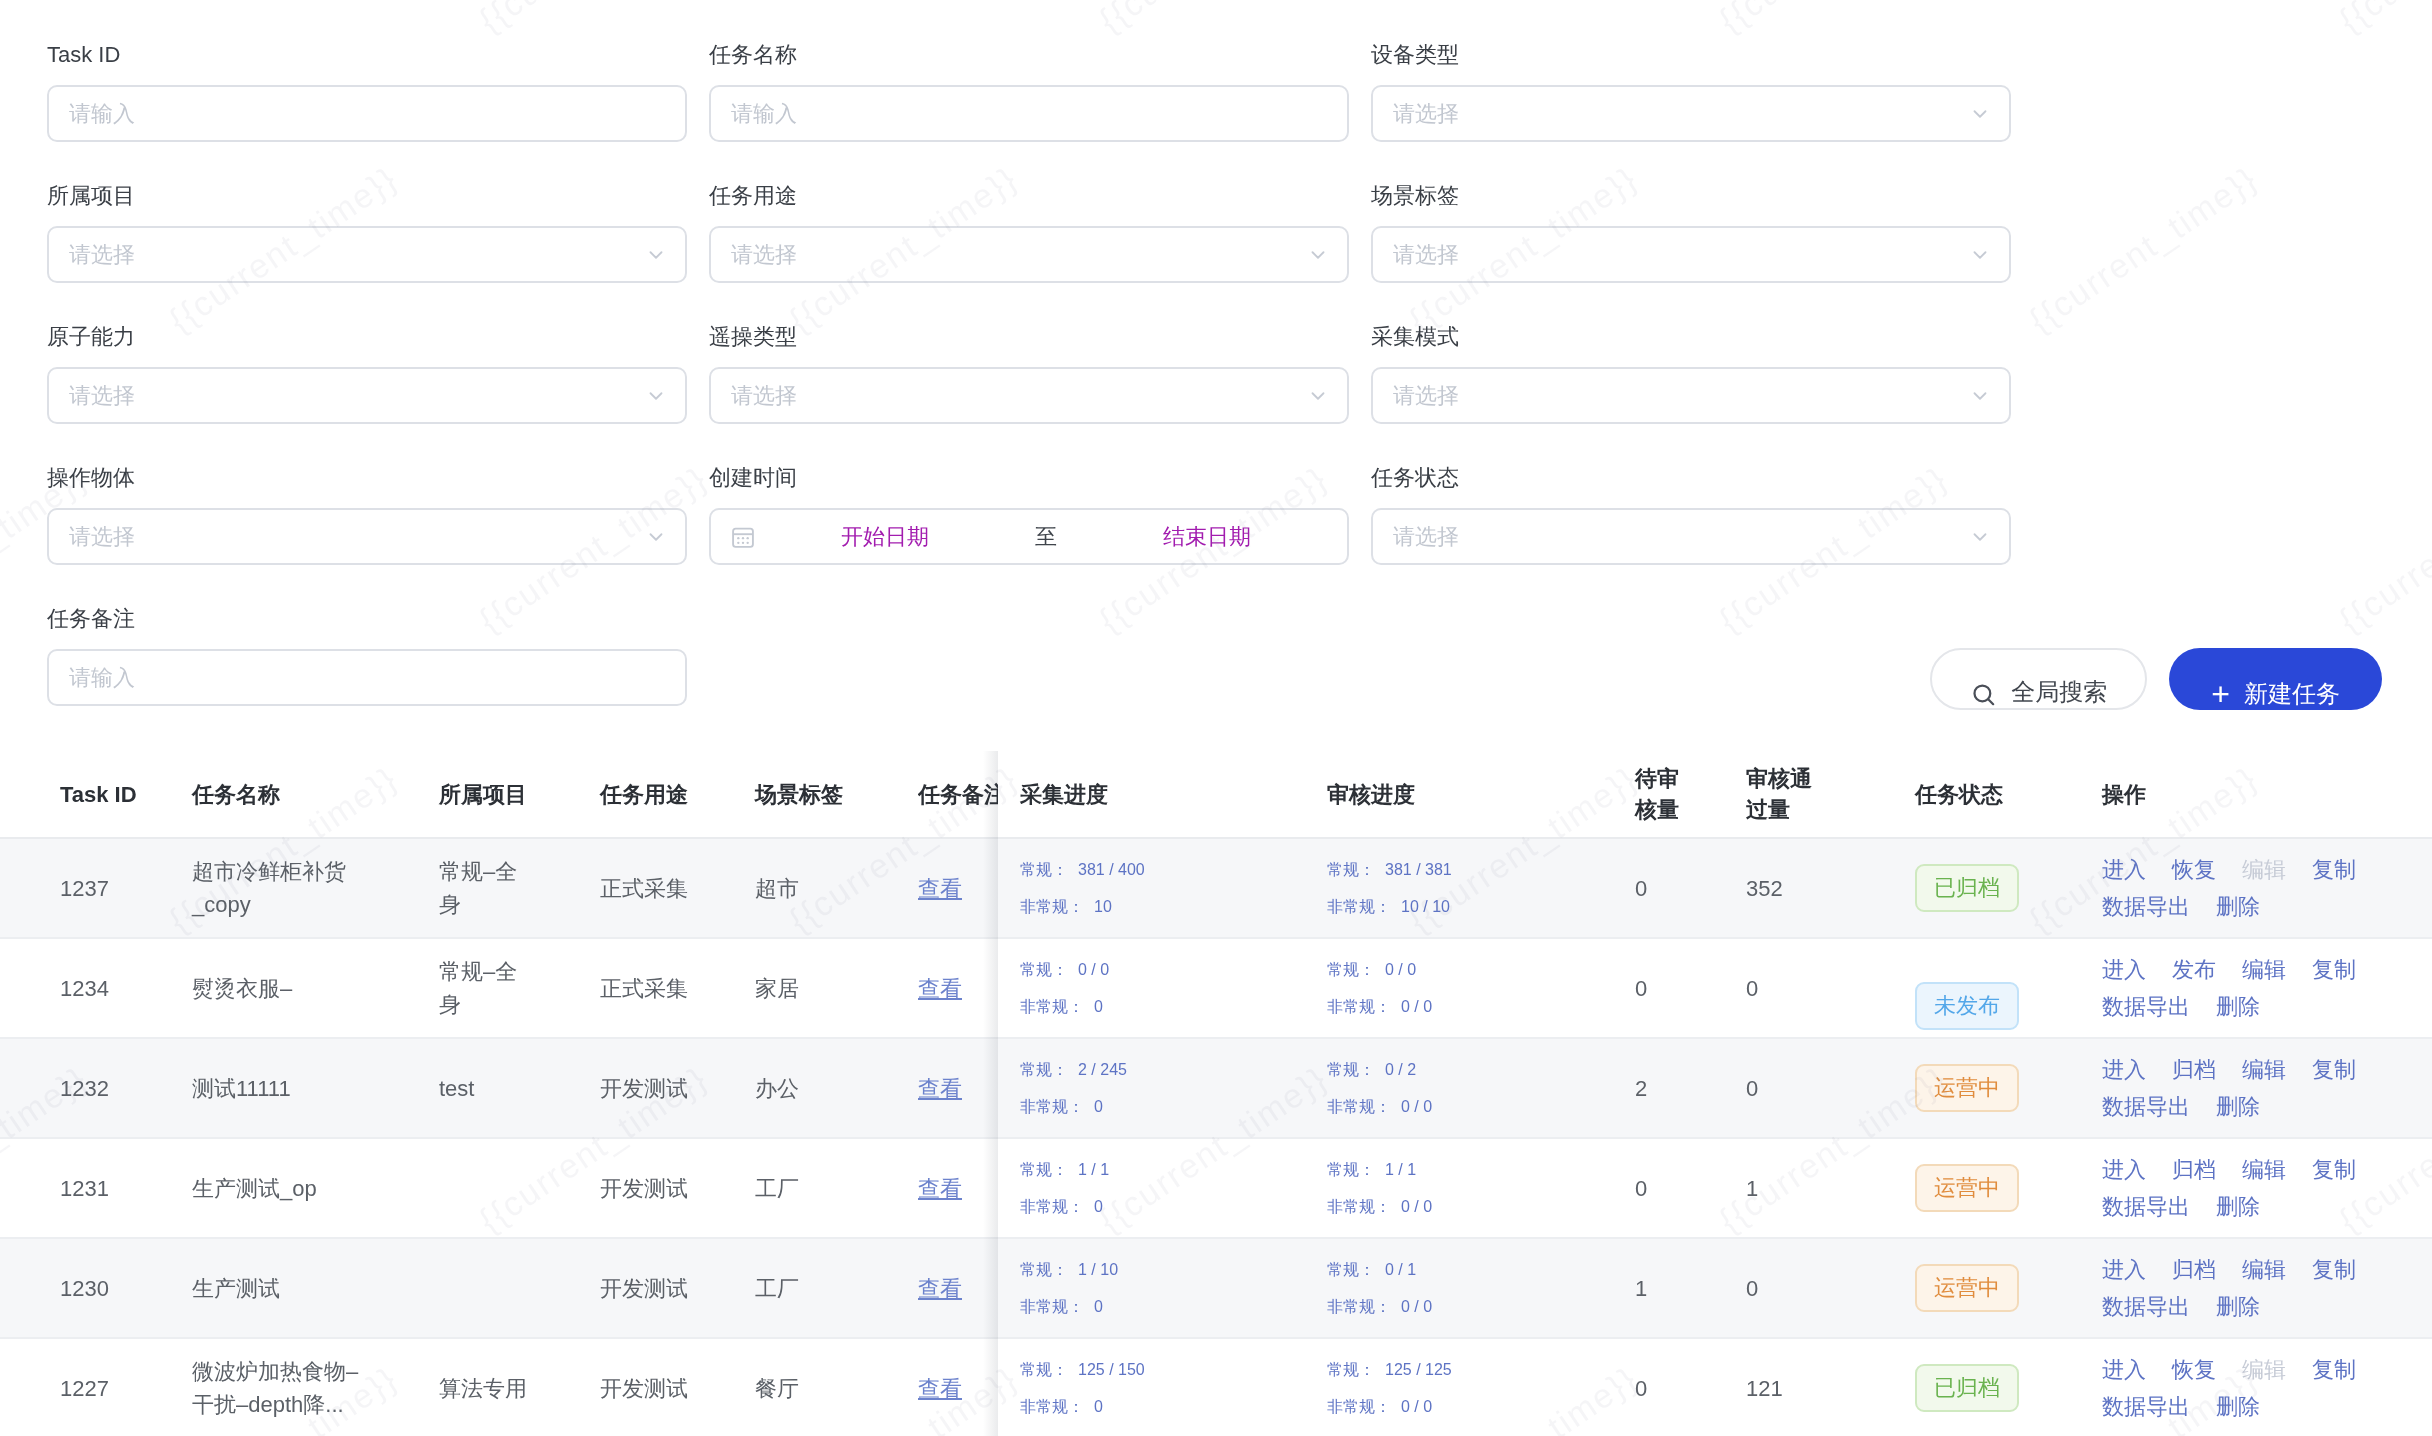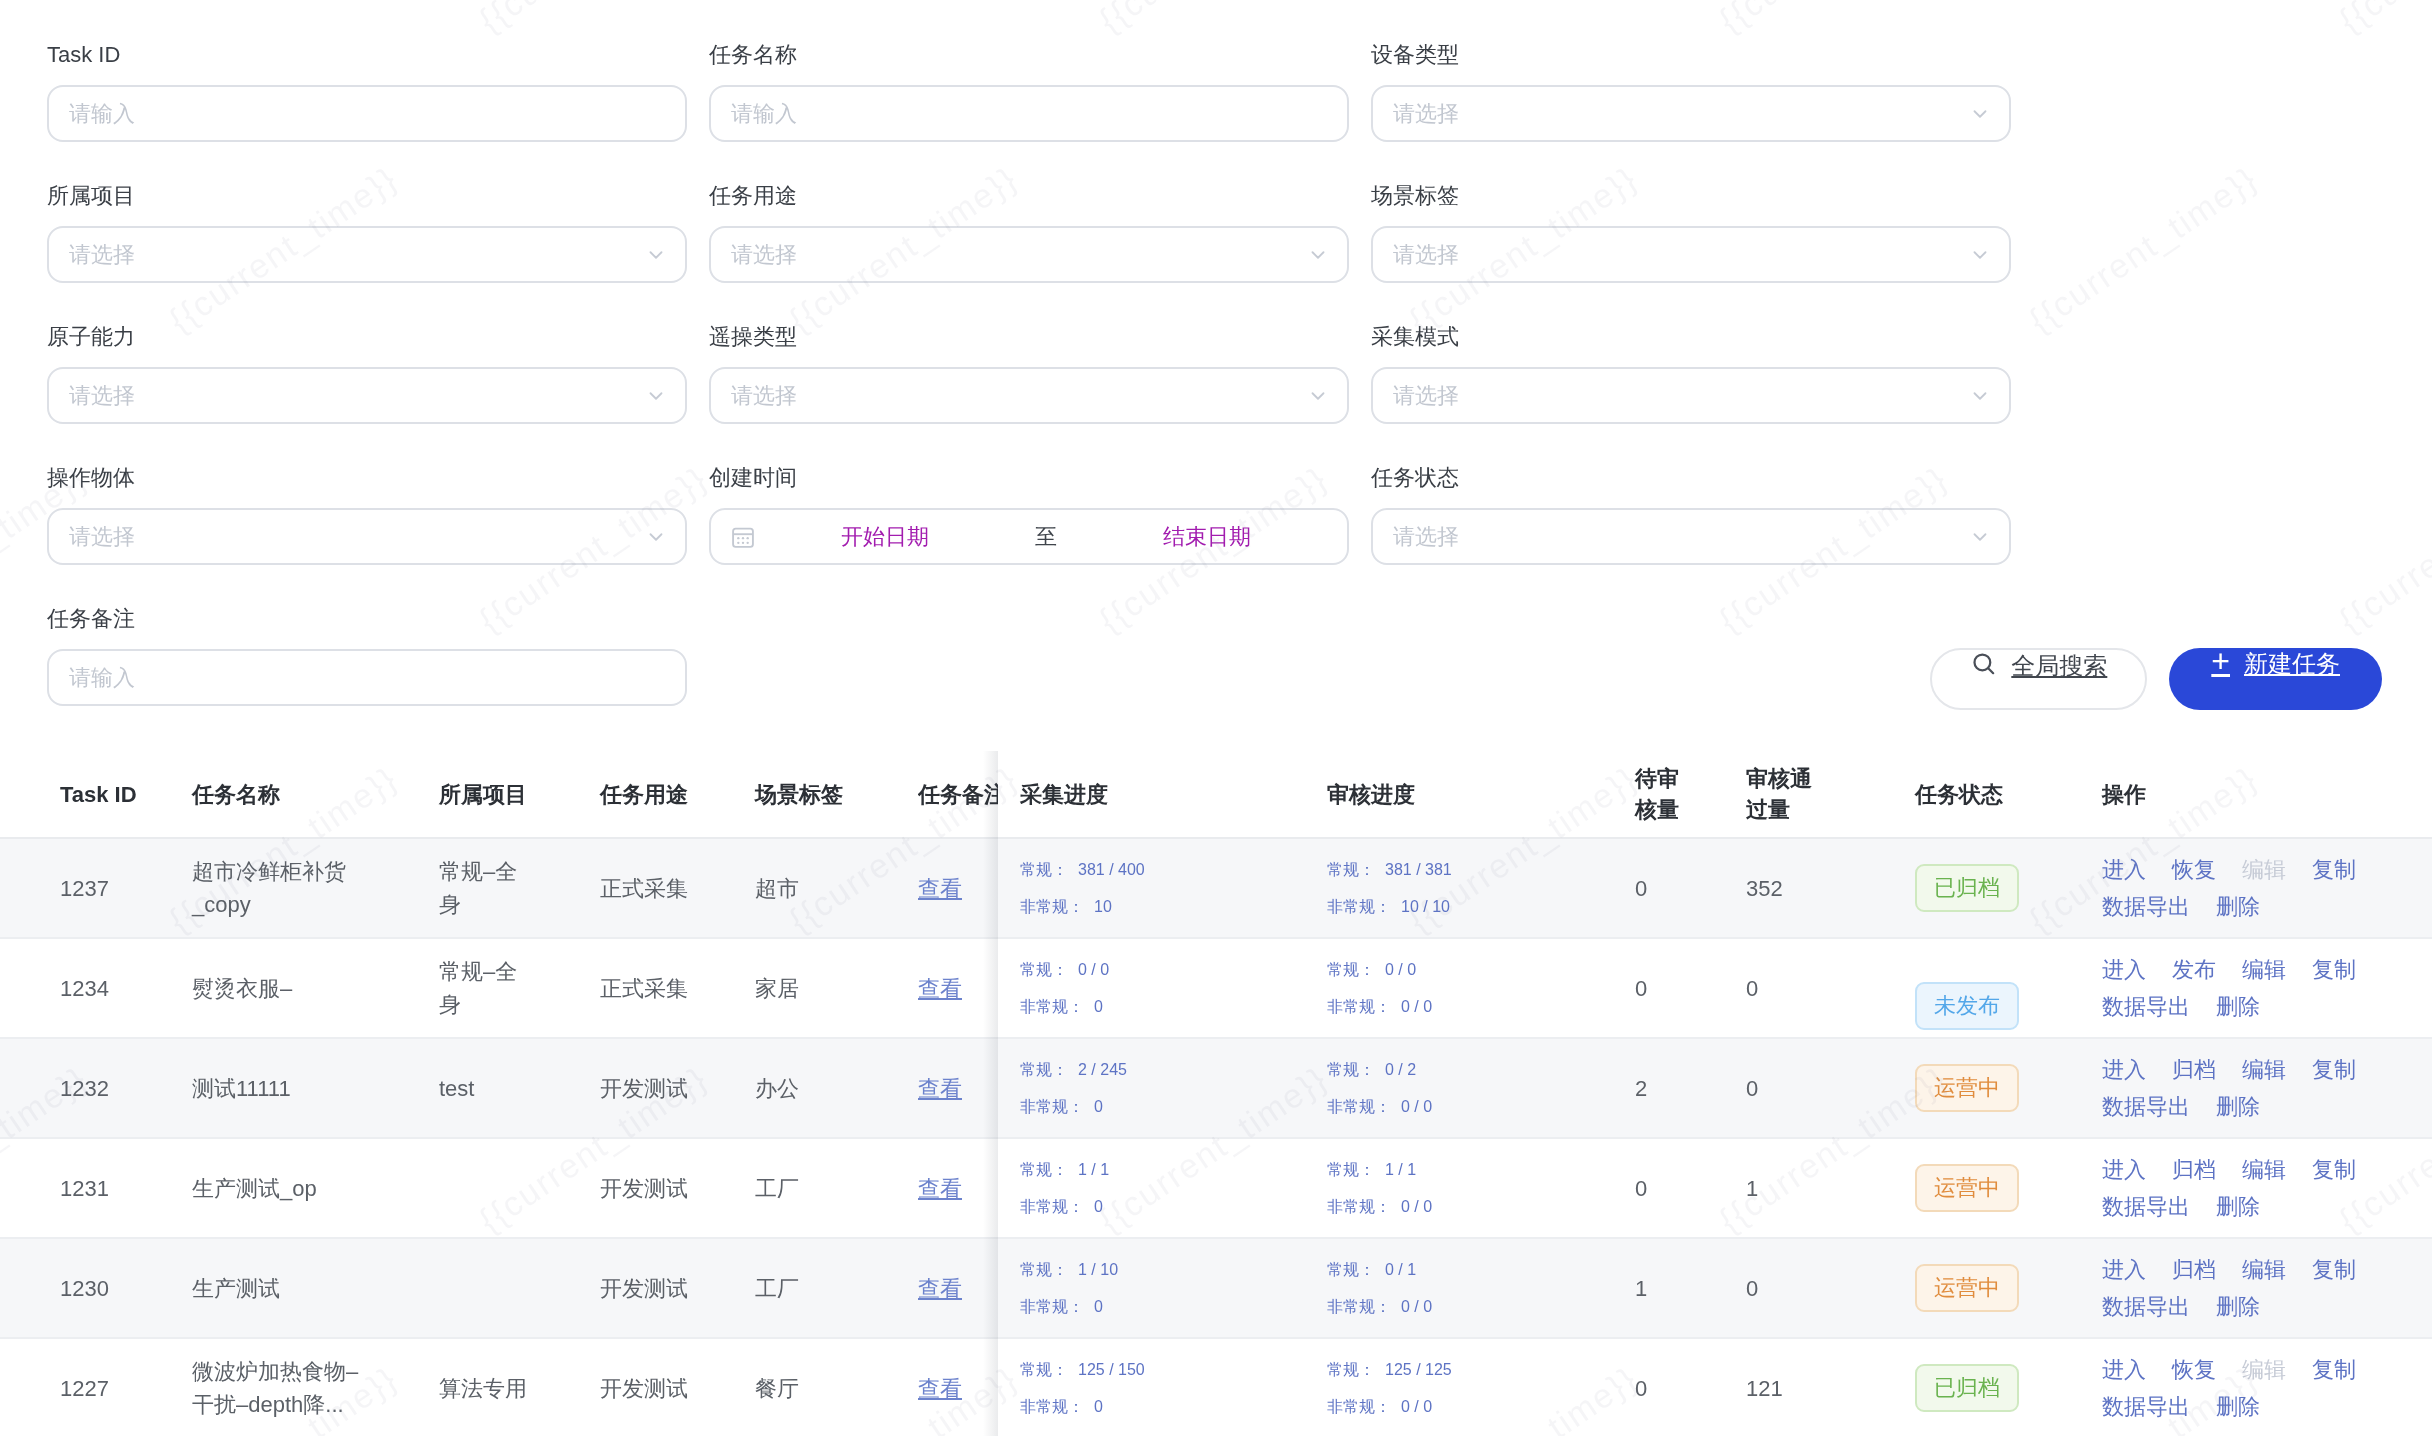--- a/index.html
+++ b/index.html
@@ -9,40 +9,40 @@
   
   .wm-layer{position:absolute;inset:0;z-index:40;pointer-events:none;overflow:hidden;}
   .wm{position:absolute;font-size:34px;letter-spacing:2px;color:rgba(110,120,140,0.07);
       transform:rotate(-34deg);white-space:nowrap;}
 
   
   .filters{position:relative;z-index:2;padding:40px 0 0 47px;}
   .filter-grid{display:grid;grid-template-columns:640px 640px 640px;column-gap:22px;row-gap:39px;}
   .field{display:block;}
   .flabel{font-size:22px;color:#3a3f46;line-height:30px;margin-bottom:15px;}
-  .control{position:relative;box-sizing:border-box;height:57px;border:2px solid #dde0e6;border-radius:16px;
+  .control{position:relative;box-sizing:border-box;height:57px;border:2px solid #dde0e6;border-radius:10px;
            background:#fff;display:flex;align-items:center;padding:0 20px;}
   .control .ph{font-size:22px;color:#c2c7d0;}
   .control.select .chev{position:absolute;right:18px;top:50%;transform:translateY(-50%);display:flex;}
   .control.daterange{padding:0 18px;}
   .daterange .cal{display:flex;margin-right:6px;}
   .daterange .seg{flex:1;text-align:center;font-size:22px;color:#a21caf;}
   .daterange .sep{flex:0 0 auto;padding:0 28px;font-size:22px;color:#3f444b;}
 
   
   .toolbar{position:relative;z-index:2;display:flex;align-items:flex-start;margin-top:39px;padding:0 50px 0 47px;}
   .toolbar .remark-slot{width:640px;flex:0 0 auto;}
   .btnrow{display:flex;gap:24px;margin:45px 0 0 22px;}
   .btn{box-sizing:border-box;height:60px;border-radius:30px;font-size:24px;padding:0 34px;
        display:flex;align-items:center;justify-content:center;cursor:pointer;font-family:inherit;}
   .btn.primary-light{background:#edf1fc;border:2px solid #b2bfee;color:#2c49d2;}
   .btn.ghost{background:#fff;border:2px solid #e3e5ea;color:#5a5f67;}
   .spacer{flex:1;}
-  .pill{box-sizing:border-box;height:62px;border-radius:31px;display:flex;align-items:flex-start;gap:14px;
-        font-size:24px;margin-top:44px;cursor:pointer;font-family:inherit;text-decoration:underline;}
+  .pill{box-sizing:border-box;height:62px;border-radius:31px;display:flex;align-items:flex-end;gap:14px;
+        font-size:24px;margin-top:44px;cursor:pointer;font-family:inherit;}
   .pill.global{background:#fff;border:2px solid #e4e6ea;color:#41464e;padding:0 38px;}
   .pill.create{background:#2a48d8;border:none;color:#fff;padding:0 42px;margin-left:22px;}
   .pill.create .plus{font-size:32px;font-weight:400;line-height:1;margin-top:-3px;}
 
   
   .table{position:relative;z-index:1;margin-top:41px;}
   .thead,.trow{display:grid;padding-left:60px;
     grid-template-columns:132px 247px 161px 155px 163px 102px 307px 308px 111px 169px 187px minmax(0,1fr);
     align-items:center;}
   .thead{height:86px;border-bottom:2px solid #e9ebee;}

